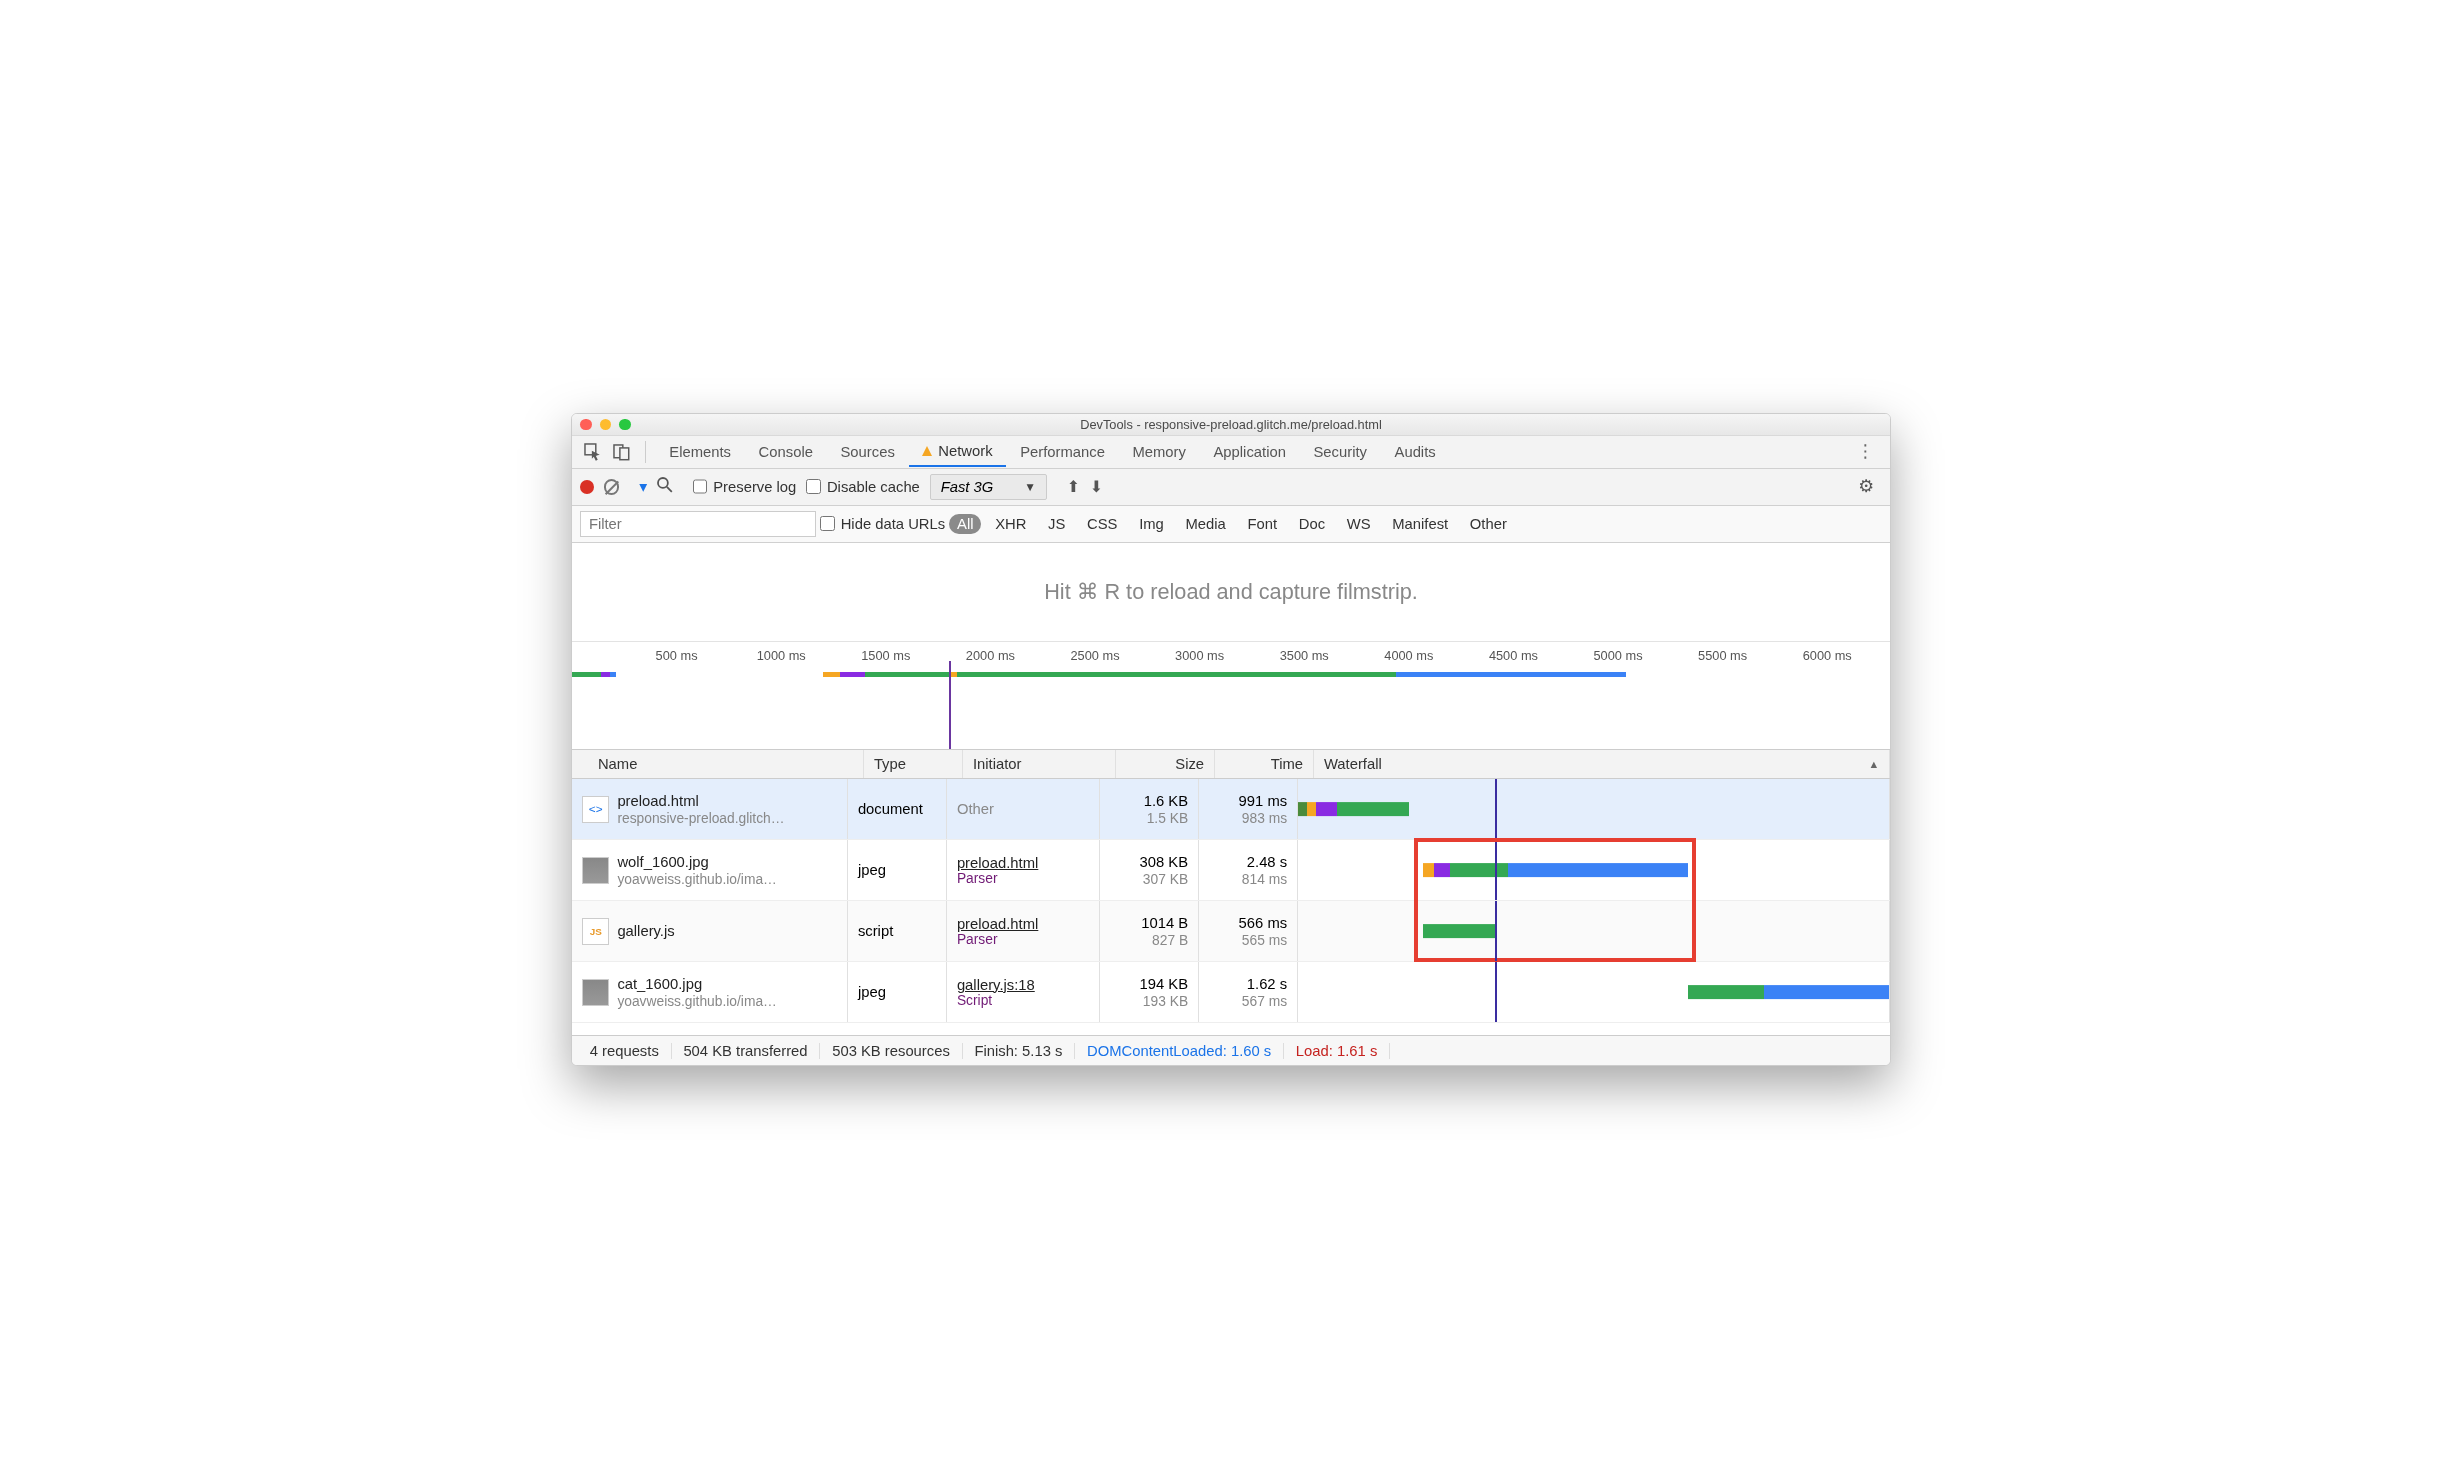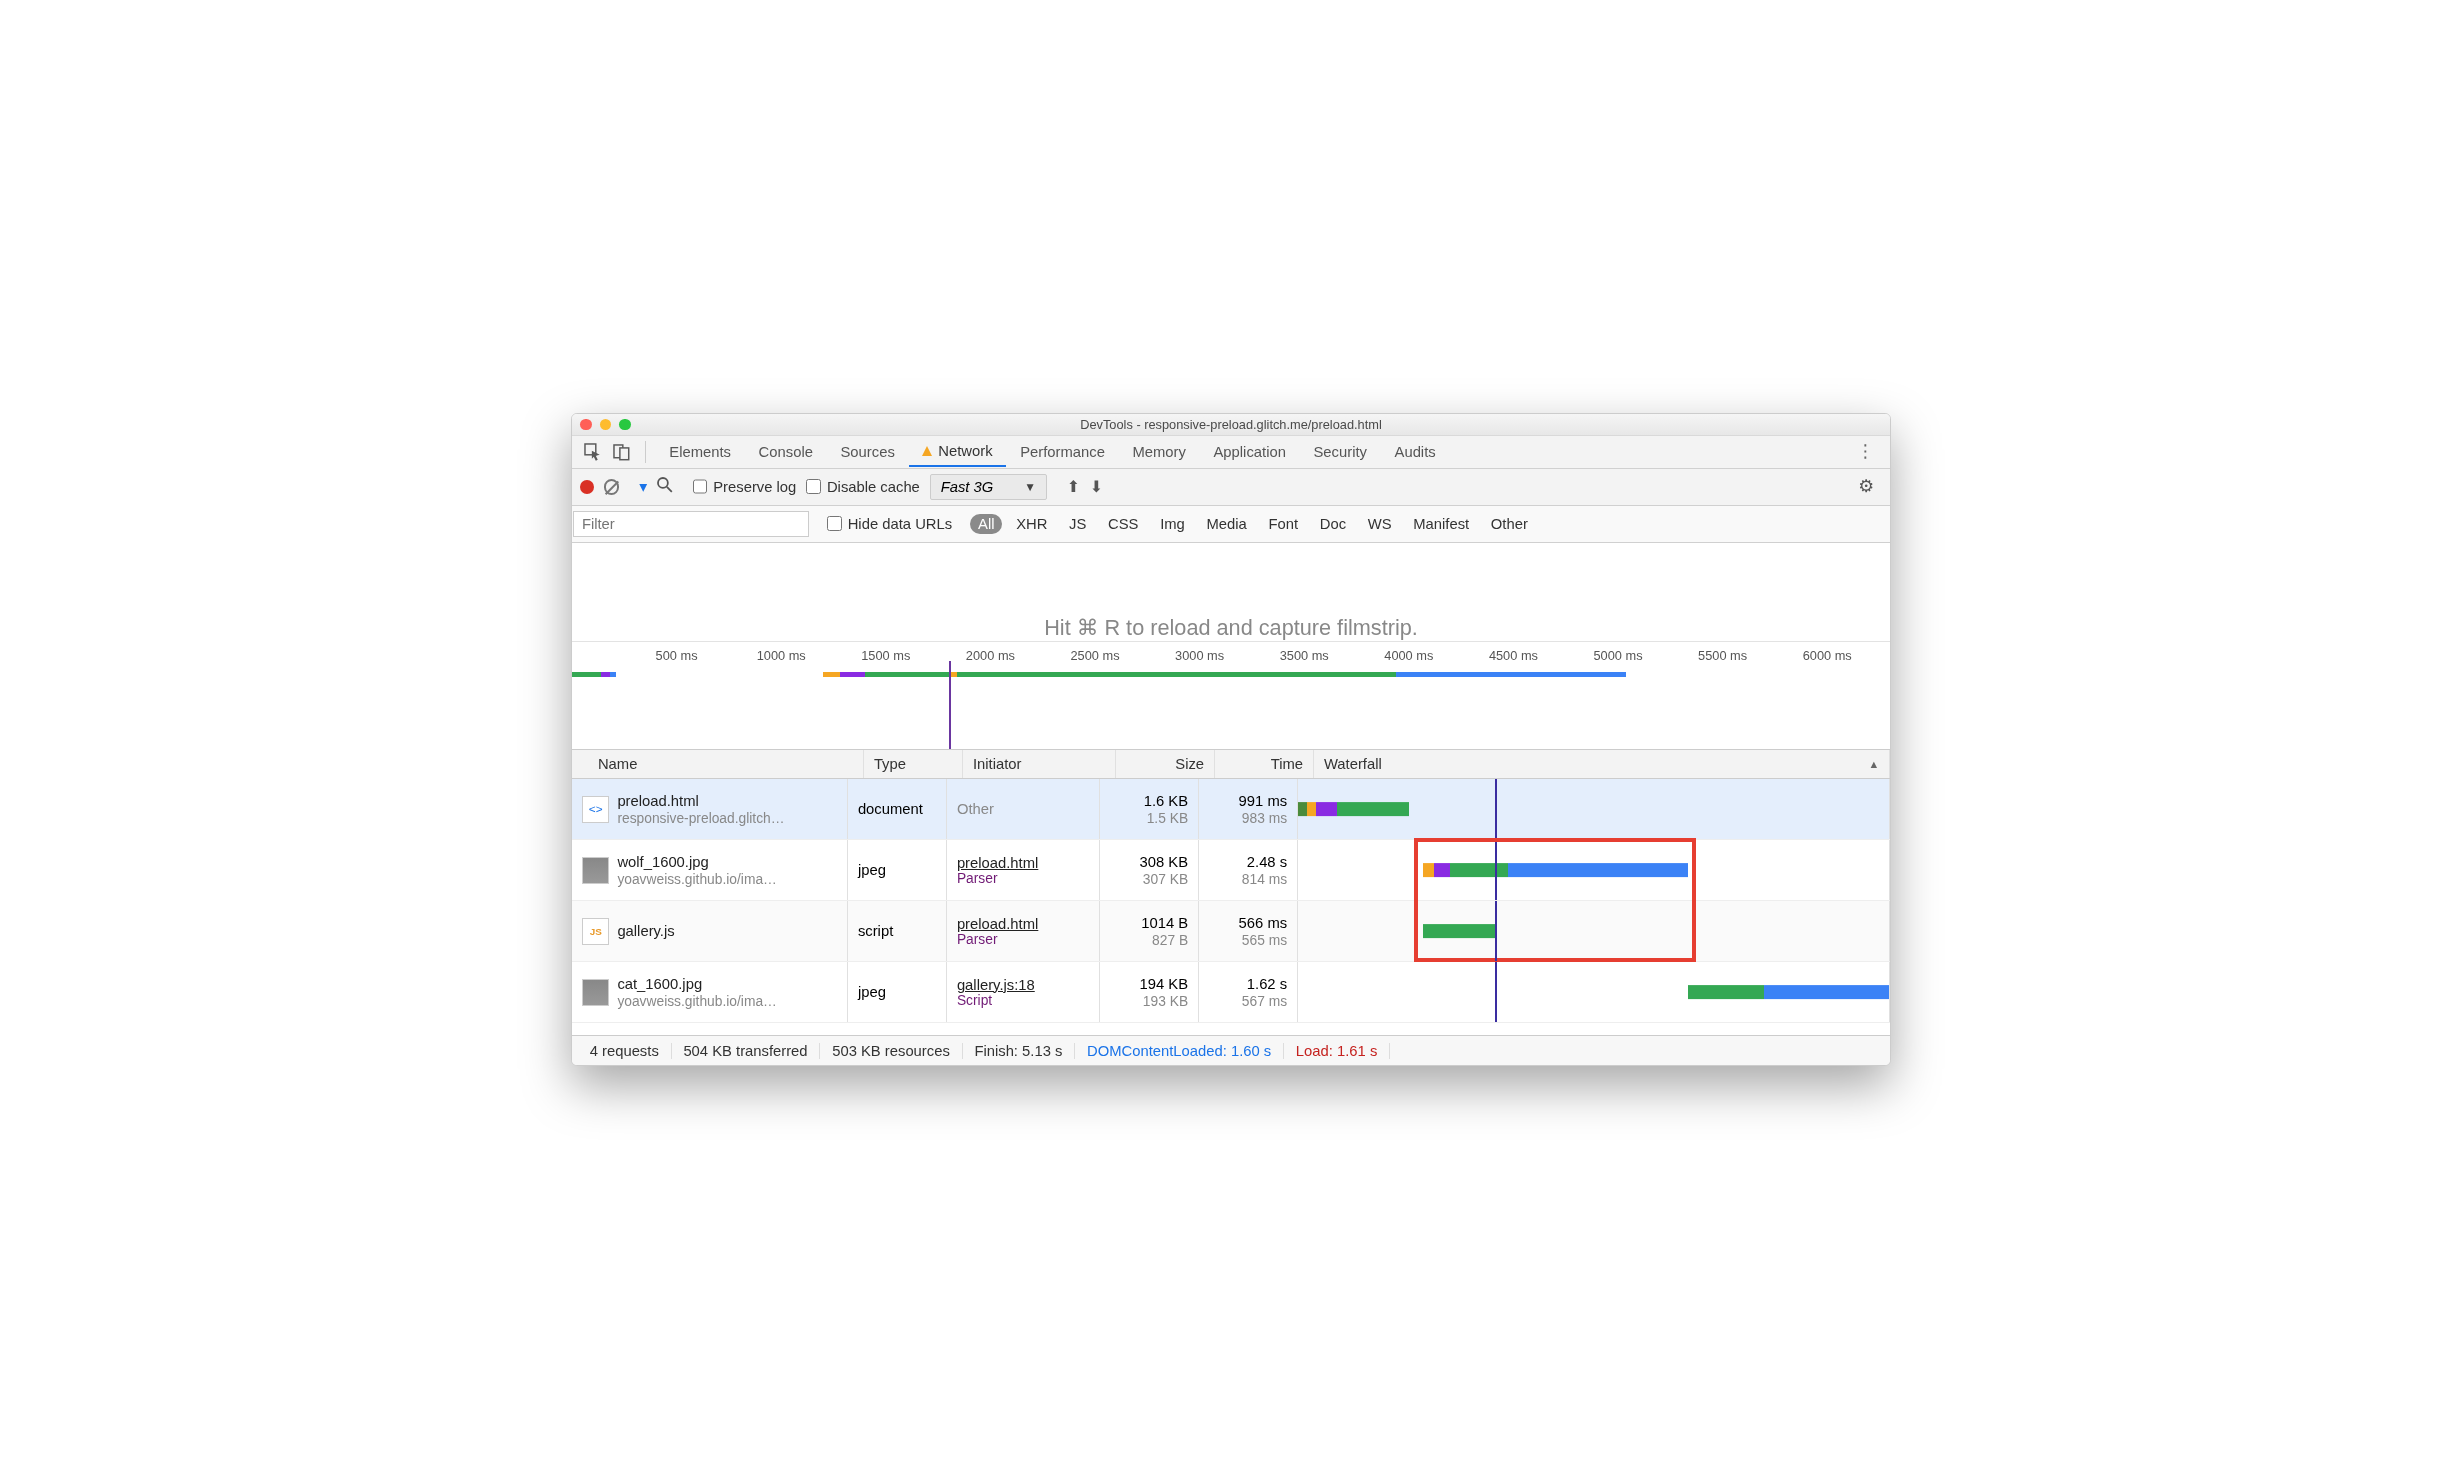--- a/index.html
+++ b/index.html
@@ -65,27 +65,27 @@
   .icon-stop::after { content:""; position:absolute; width:17.7px; height:2px; background:#777; top:50%; left:-3px; transform: rotate(-45deg); }
   .funnel { color:#1a73e8; font-size:15.8px; }
   .search-ico { color:#555; font-size:15.8px; }
   .chk { display:flex; align-items:center; gap:5.9px; font-size:14.8px; color:#333; }
   .chk input { width:14.8px; height:14.8px; }
   .throttle { display:flex; align-items:center; background:#eaeaea; border:1px solid #ccc; border-radius:2px; padding:3.9px 9.9px; font-size:14.8px; gap:31px;font-style:italic; }
   .throttle .chev { font-size:11.8px; color:#444; }
   .gear { margin-left:auto; font-size:17.7px; color:#555; padding:3.9px 7.9px; cursor:pointer; }
   .arrow-up, .arrow-down { color:#555; font-size:15.8px; }
   .filterbar {
-    display:flex; align-items:center; height:37px; background:#f9f9f9; border-bottom:1px solid #d0d0d0; padding:0 1px; gap:18px;
+    display:flex; align-items:center; height:37px; background:#f9f9f9; border-bottom:1px solid #d0d0d0; padding:0 8px; gap:4px;
   }
   .filter-input { width:236px; height:25.6px; border:1px solid #ccc; background:#fff; font-size:14.8px; padding:2px 7.9px; color:#888; }
   .pill { font-size:14.8px; color:#333; padding:2px 7.9px; border-radius:9.9px; cursor:pointer; }
   .pill.active { background:#8a8a8a; color:#fff; }
   .filmstrip {
-    height:99px; display:flex; align-items:flex-end; justify-content:center; font-size:21.7px; color:#888; border-bottom:1px solid #e3e3e3;
+    height:99px; display:flex; align-items:center; justify-content:center; font-size:21.7px; color:#888; border-bottom:1px solid #e3e3e3;
   }
   .timeline {
     height:108px; border-bottom:1px solid #ccc; position:relative; padding-top:5.9px;
   }
   .ticks { display:flex; font-size:12.8px; color:#555; position:relative; height:17.7px; }
   .ticks span { position:absolute; transform:translateX(-50%); }
   .tl-bars { position:relative; height:11.8px; margin-top:3.9px; }
   .bar { position:absolute; height:4.9px; top:3px; }
   .tl-marker { position:absolute; top:0; bottom:0; width:2px; background:#6a36a0; }
   .table-head {

